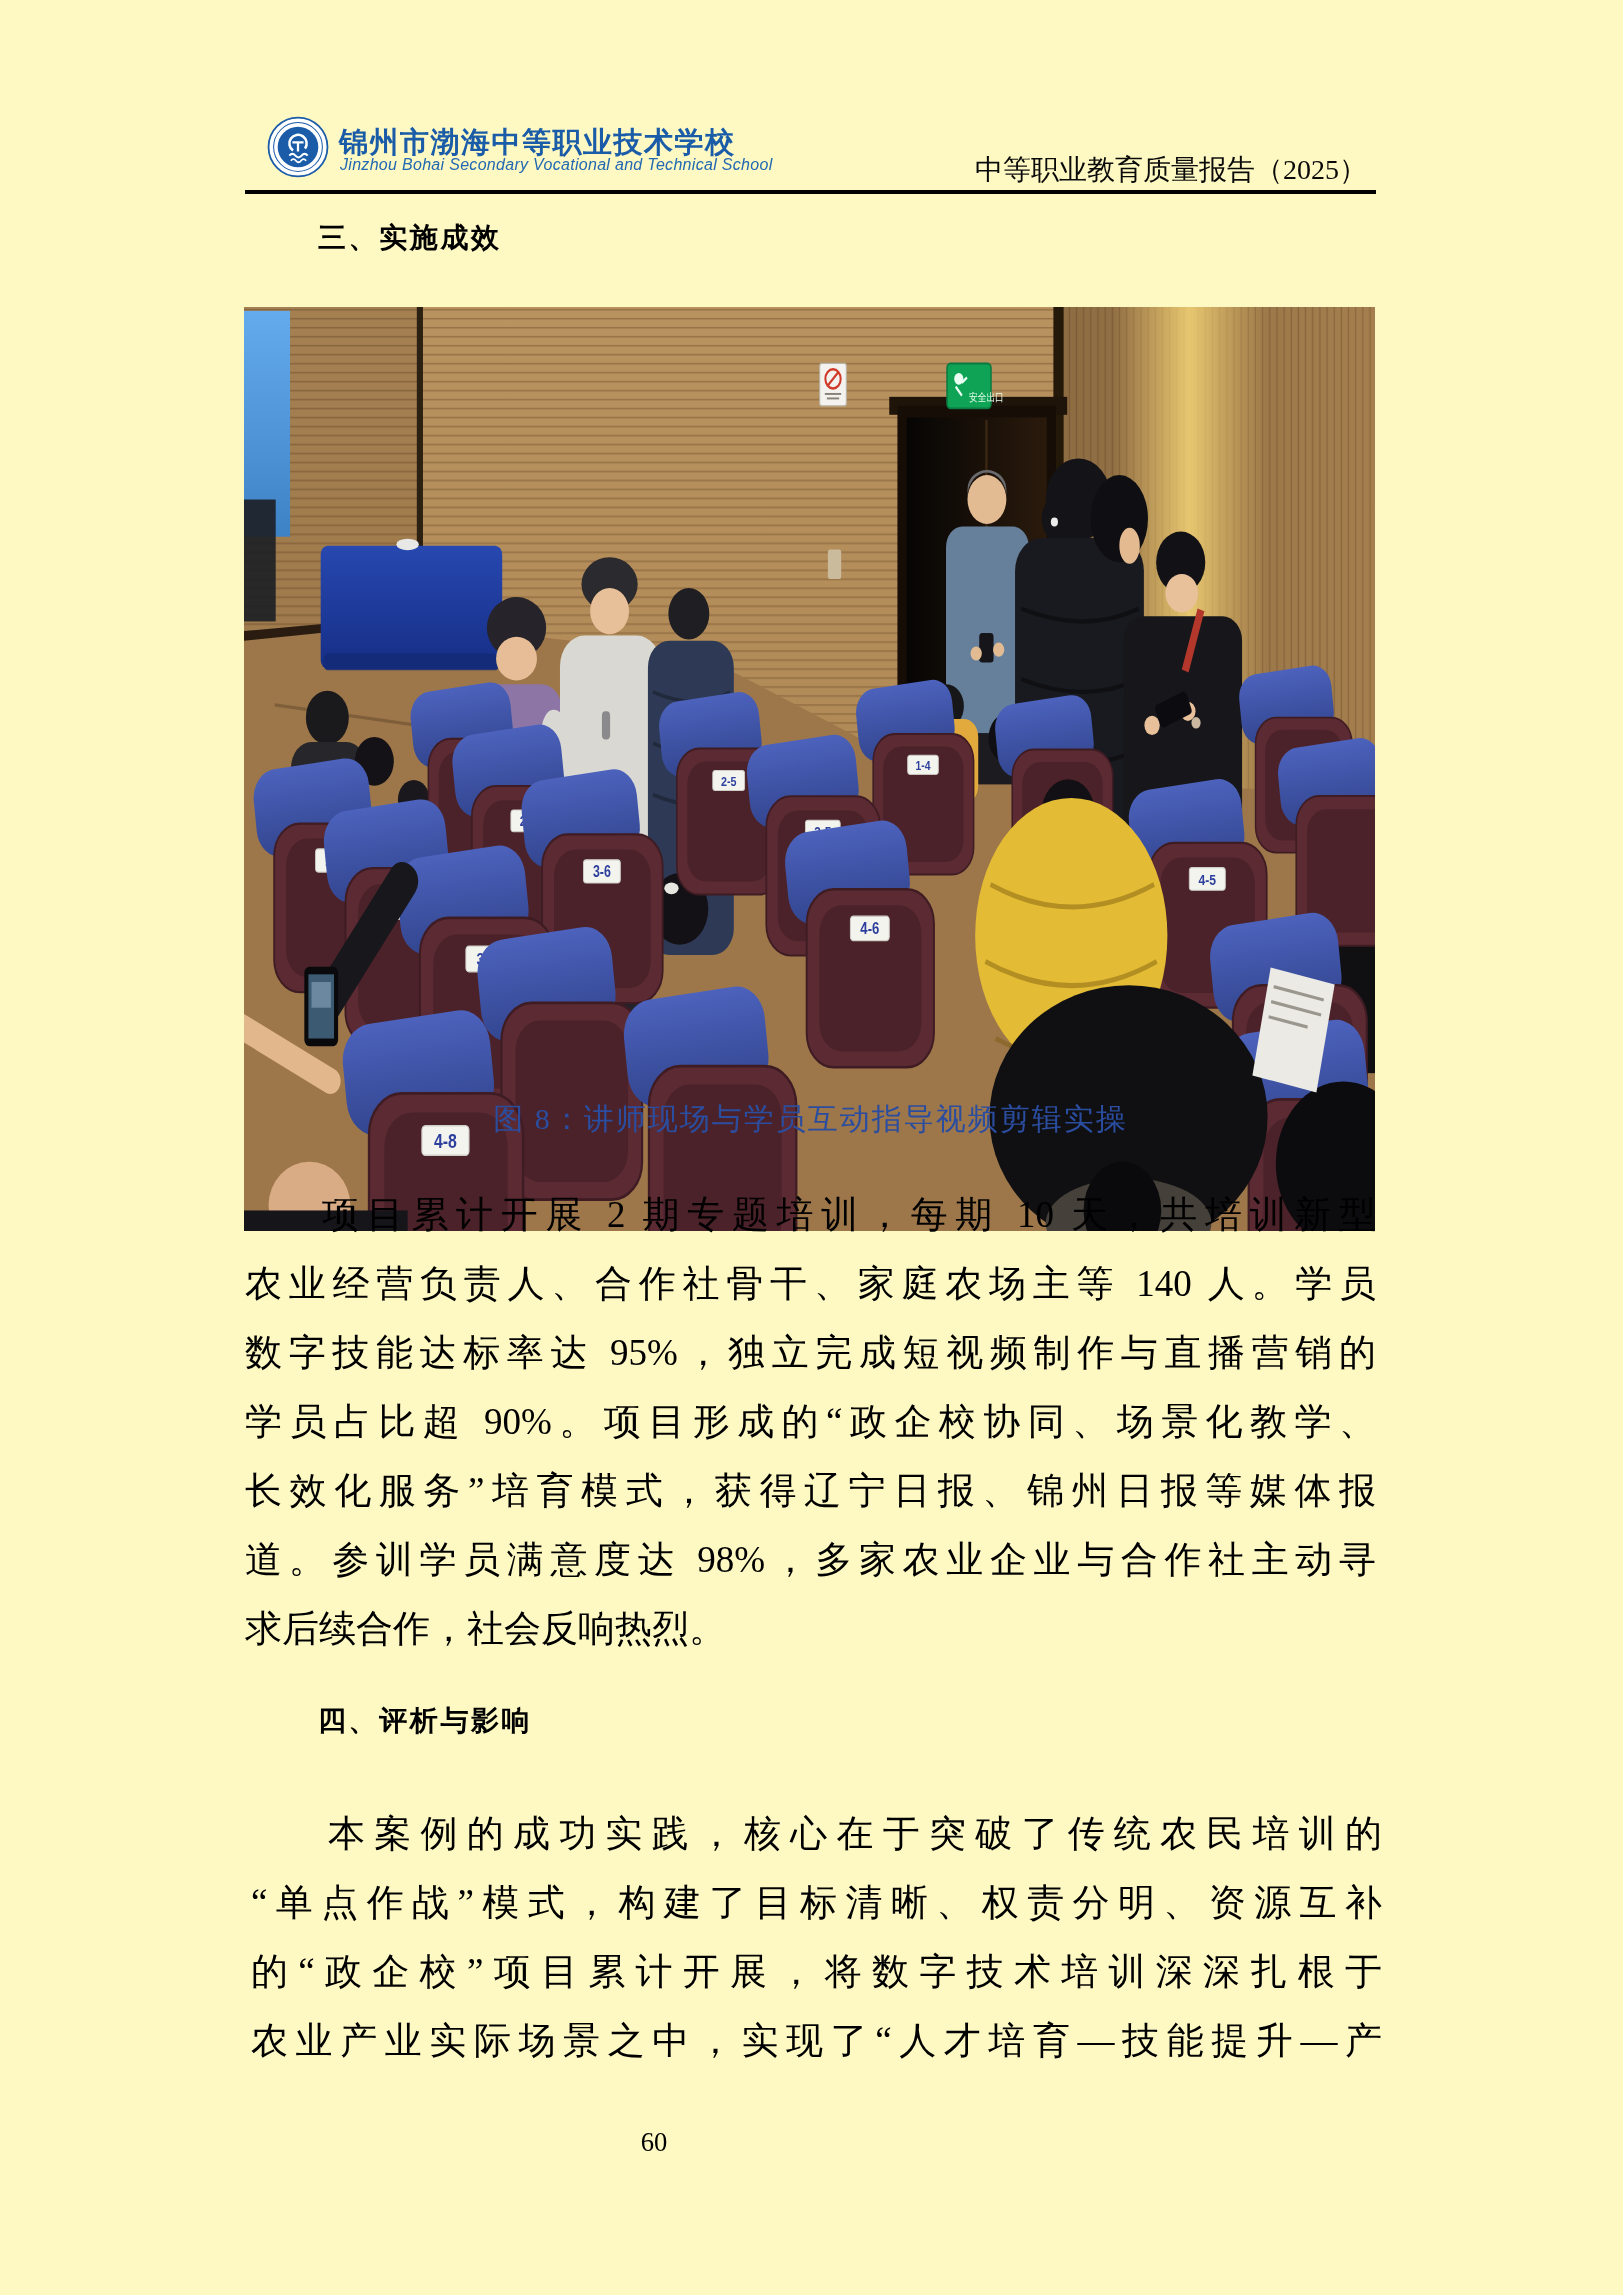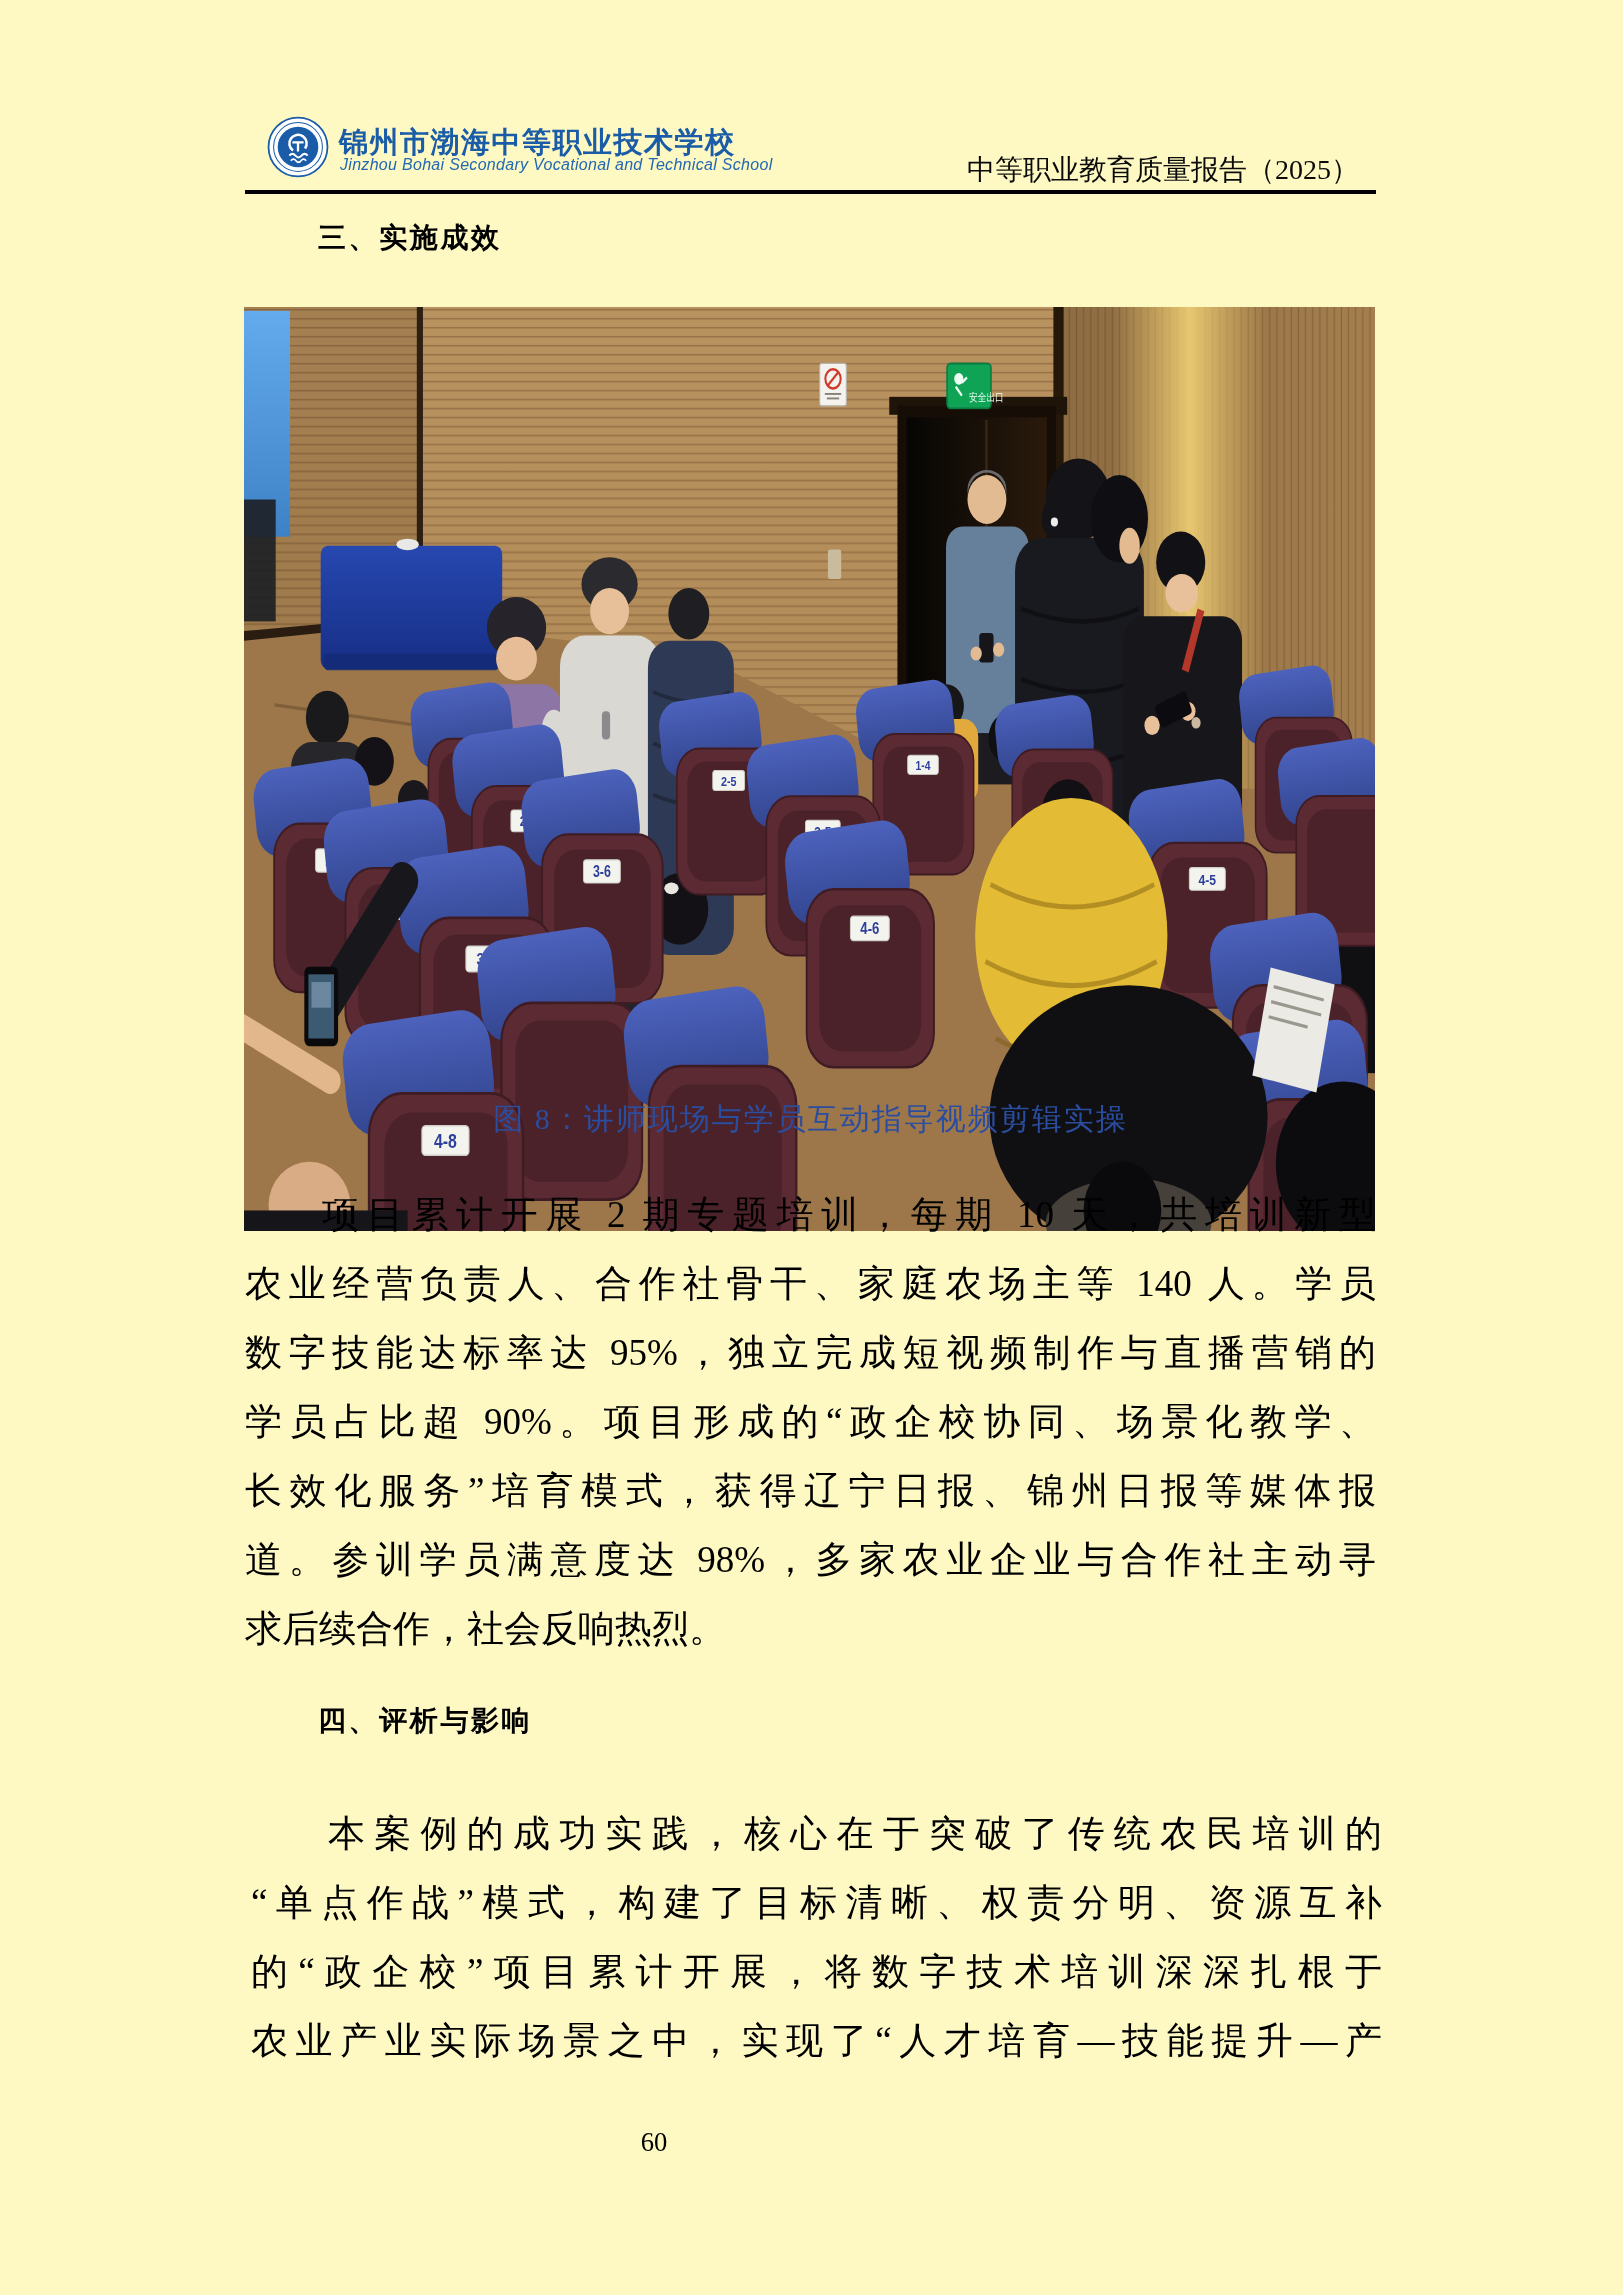--- a/index.html
+++ b/index.html
@@ -13,21 +13,21 @@
     position:absolute;left:339px;top:123px;
     font-family:"Liberation Sans","DejaVu Sans",sans-serif;font-weight:bold;
     font-size:29px;letter-spacing:1.5px;color:#1a5ca8;white-space:nowrap;
   }
   .school-en{
     position:absolute;left:340px;top:156px;
     font-family:"Liberation Sans","DejaVu Sans",sans-serif;
     font-size:16px;letter-spacing:0.3px;color:#2268b2;white-space:nowrap;font-style:italic;
   }
   .header-right{
-    position:absolute;left:4px;top:151px;width:1355px;text-align:right;
+    position:absolute;left:12px;top:151px;width:1355px;text-align:right;
     font-size:28px;color:#0a0a0a;white-space:nowrap;
   }
   .header-rule{position:absolute;left:245px;top:190px;width:1131px;height:3.6px;background:#000;}
   
   .h-num{
     position:absolute;left:318px;
     font-family:"Liberation Sans","DejaVu Sans",sans-serif;font-weight:700;
     font-size:28px;letter-spacing:2.6px;color:#000;white-space:nowrap;
   }
   .h1a{top:219px;}

